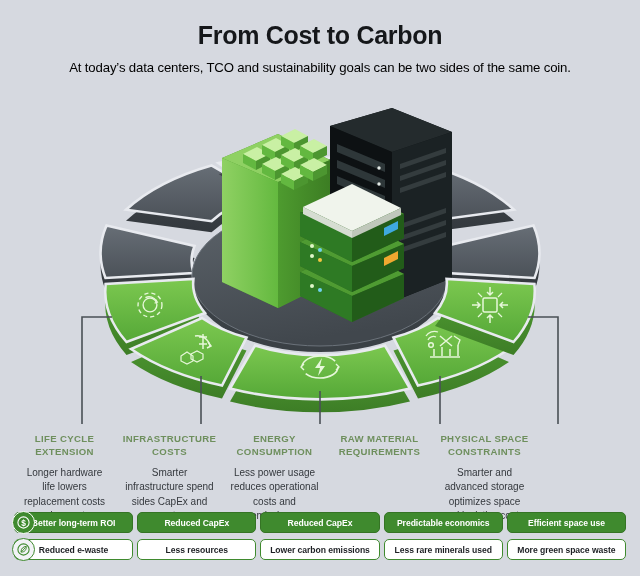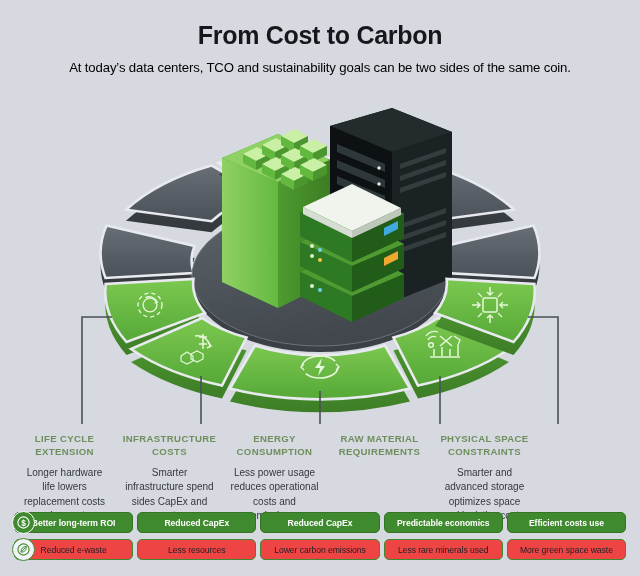--- a/index.html
+++ b/index.html
@@ -44,21 +44,21 @@
   .badges { position:absolute; left:0; top:512px; width:640px; padding: 0 14px; }
   .badge-row { display:flex; gap: 4px; margin-bottom: 6px; }
   .badge-cell { flex:1 1 0; position:relative; display:flex; justify-content:center; }
   .badge {
     width: 100%; height: 21px; border-radius: 5px;
     display:flex; align-items:center; justify-content:center;
     font-size: 8.6px; font-weight: 700; letter-spacing:-.05px;
     white-space: nowrap;
   }
   .badge.solid { background:#3f8a2e; color:#ffffff; border:1px solid #357425; }
-  .badge.outline { background:#ef4444; color:#1d2024; border:1px solid #3f8a2e; font-weight:400; }
+  .badge.outline { background:#ffffff; color:#1d2024; border:1px solid #3f8a2e; font-weight:700; }
 
   .badge-icon {
     position:absolute; left:-2px; top:-1px; width:23px; height:23px;
     border-radius:50%; display:flex; align-items:center; justify-content:center;
     z-index:3;
   }
   .badge-icon.solid { background:#3f8a2e; border:1.5px solid #ffffff; }
   .badge-icon.outline { background:#f2f3f6; border:1.5px solid #3f8a2e; }
 </style>
 </head>
@@ -388,21 +388,21 @@
       <div class="badge-cell">
         <div class="badge solid">Reduced CapEx</div>
       </div>
       <div class="badge-cell">
         <div class="badge solid">Reduced CapEx</div>
       </div>
       <div class="badge-cell">
         <div class="badge solid">Predictable economics</div>
       </div>
       <div class="badge-cell">
-        <div class="badge solid">Efficient costs use</div>
+        <div class="badge solid">Efficient space use</div>
       </div>
     </div>
 
     <div class="badge-row">
       <div class="badge-cell">
         <div class="badge-icon outline">
           <svg width="13" height="13" viewBox="0 0 13 13">
             <circle cx="6.5" cy="6.5" r="5.6" fill="none" stroke="#3f8a2e" stroke-width="1.1"></circle>
             <path d="M4 9 C4 5.4 6.2 3.6 9.3 3.4 C9.5 6.8 7.6 9.2 4.4 9.1 Z" fill="none" stroke="#3f8a2e" stroke-width="1"></path>
             <path d="M4.1 9.2 L8.6 4.3" stroke="#3f8a2e" stroke-width="0.9"></path>

